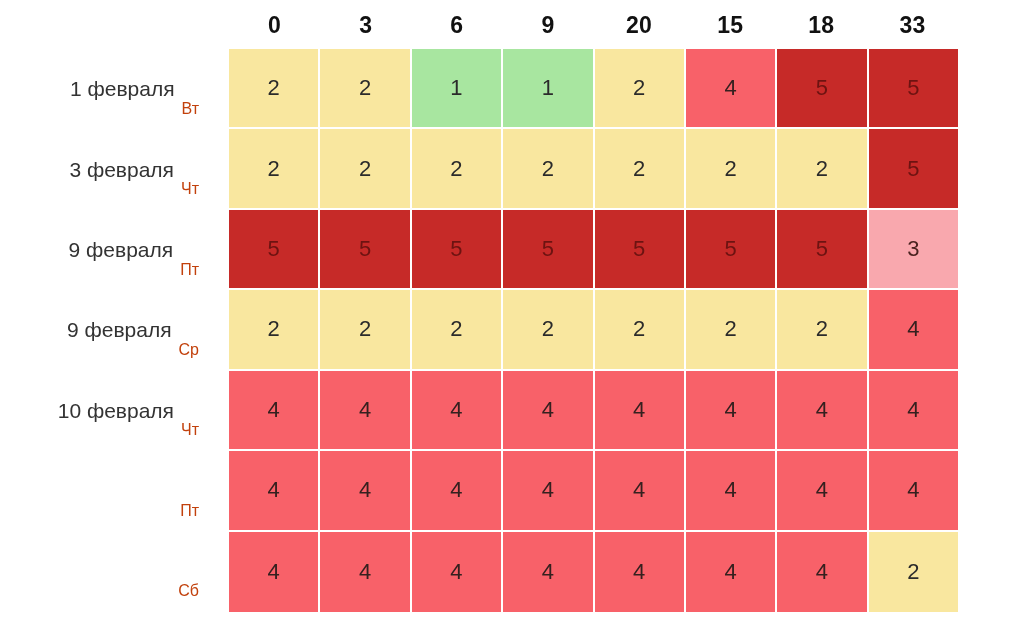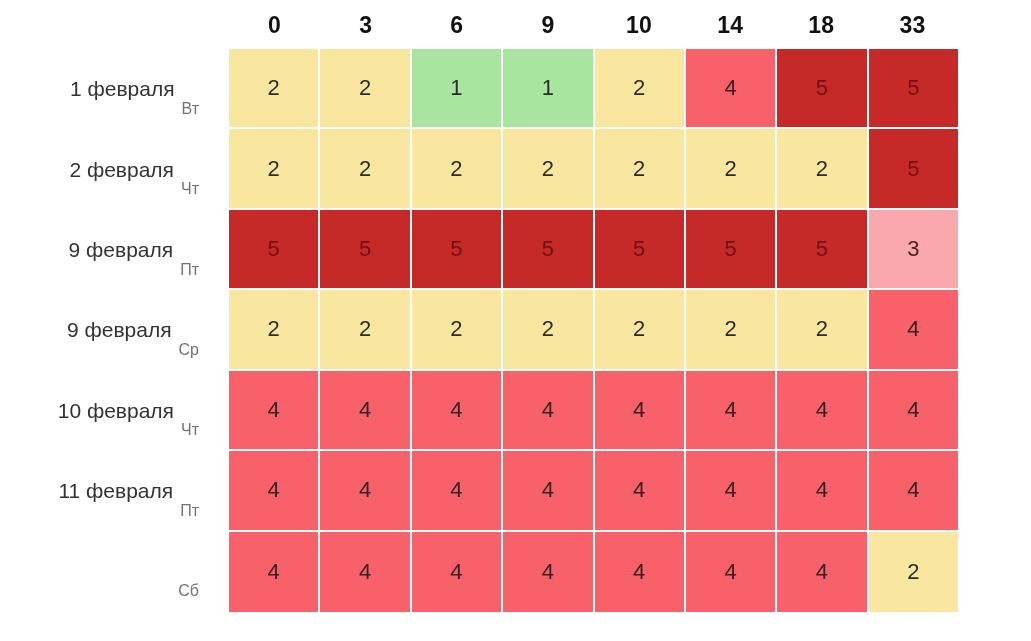--- a/index.html
+++ b/index.html
@@ -63,21 +63,21 @@
     box-sizing: border-box;
     white-space: nowrap;
   }
   .row-label-date {
     font-size: 21px;
     color: #333333;
     font-weight: normal;
   }
   .row-label-dow {
     font-size: 16px;
-    color: #737373;
+    color: #c2410c;
     font-weight: normal;
     margin-left: 7px;
     position: relative;
     top: 1px;
     margin-top: 37px;
   }
 
   
   .grid {
     position: absolute;
@@ -116,49 +116,48 @@
 </head>
 <body>
 
 <div id="heatmap-root">
 
   <div class="col-header-row">
       <div class="col-header-cell">0</div>
       <div class="col-header-cell">3</div>
       <div class="col-header-cell">6</div>
       <div class="col-header-cell">9</div>
-      <div class="col-header-cell">10</div>
-      <div class="col-header-cell">14</div>
+      <div class="col-header-cell">20</div>
+      <div class="col-header-cell">15</div>
       <div class="col-header-cell">18</div>
       <div class="col-header-cell">33</div>
     </div>
 
   <div class="row-labels">
       <div class="row-label">
         <span class="row-label-date">1 февраля</span>
         <span class="row-label-dow">Вт</span>
       </div>
       <div class="row-label">
-        <span class="row-label-date">2 февраля</span>
+        <span class="row-label-date">3 февраля</span>
         <span class="row-label-dow">Чт</span>
       </div>
       <div class="row-label">
         <span class="row-label-date">9 февраля</span>
         <span class="row-label-dow">Пт</span>
       </div>
       <div class="row-label">
         <span class="row-label-date">9 февраля</span>
         <span class="row-label-dow">Ср</span>
       </div>
       <div class="row-label">
         <span class="row-label-date">10 февраля</span>
         <span class="row-label-dow">Чт</span>
       </div>
       <div class="row-label">
-        <span class="row-label-date">11 февраля</span>
         <span class="row-label-dow">Пт</span>
       </div>
       <div class="row-label">
         <span class="row-label-dow">Сб</span>
       </div>
     </div>
 
   <div class="grid">
       <div class="grid-row">
         <div class="cell v2" style="background-color: rgb(249, 231, 159);">2</div>

